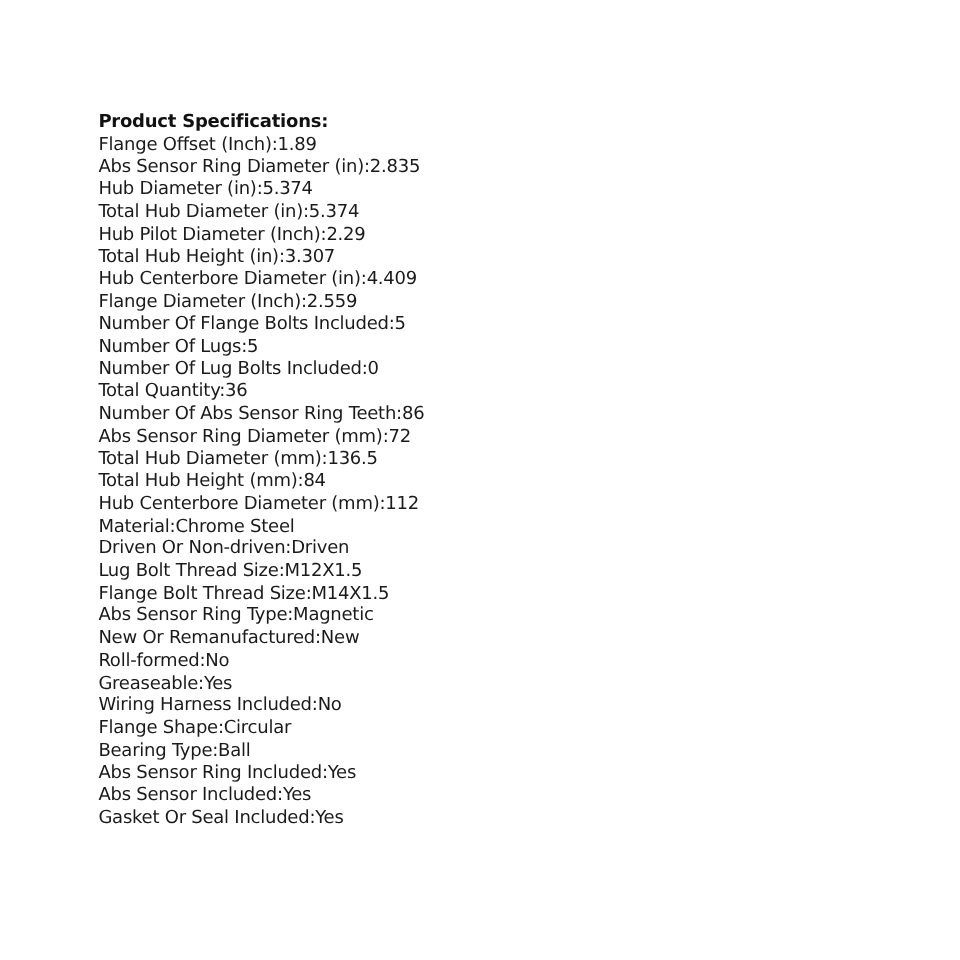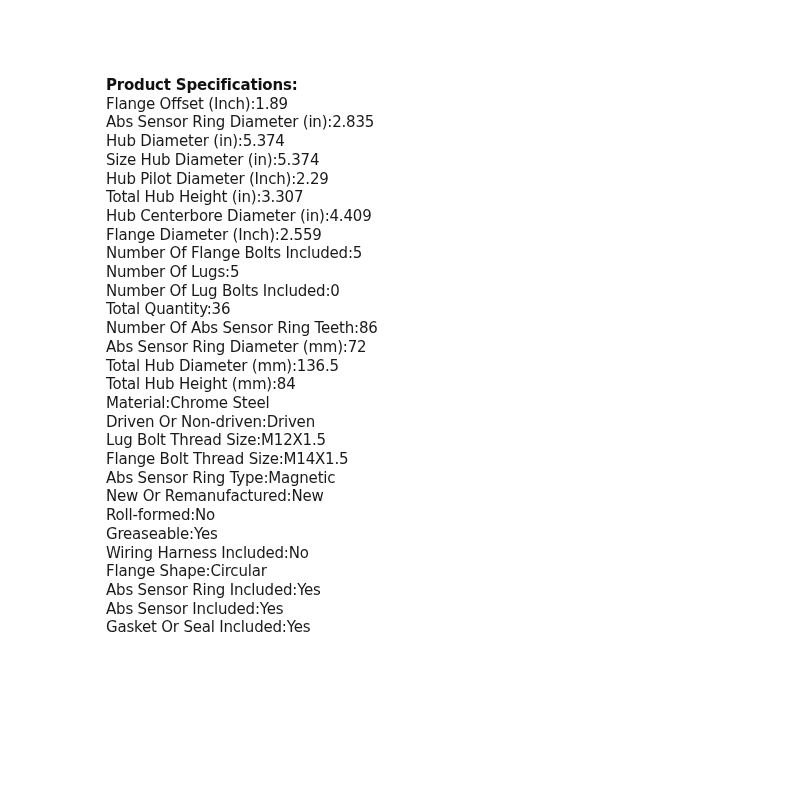--- a/index.html
+++ b/index.html
@@ -10,66 +10,67 @@
     width: 800px;
     height: 800px;
     background: #ffffff;
     position: relative;
     overflow: hidden;
     font-family: "DejaVu Sans", "Liberation Sans", sans-serif;
   }
   .spec-block {
     position: absolute;
     left: 82px;
-    top: 76px;
+    top: 92px;
     width: 640px;
     font-size: 15px;
     line-height: 18.7px;
     letter-spacing: -0.2px;
     color: #1a1a1a;
     white-space: nowrap;
-    margin-left: 24px;
   }
   .spec-heading {
     font-weight: bold;
     color: #111111;
   }
   .spec-row {
     display: block;
   }
 </style>
 </head>
 <body>
 
 <div class="spec-block">
   <div class="spec-heading">Product Specifications:</div>
   <div id="spec-list">
       <div class="spec-row"><span>Flange Offset (Inch)</span><span>:</span><span>1.89</span></div>
       <div class="spec-row"><span>Abs Sensor Ring Diameter (in)</span><span>:</span><span>2.835</span></div>
       <div class="spec-row"><span>Hub Diameter (in)</span><span>:</span><span>5.374</span></div>
-      <div class="spec-row"><span>Size Hub Diameter (in)</span><span>:</span><span>5.374</span></div>
+      <div class="spec-row"><span>Total Hub Diameter (in)</span><span>:</span><span>5.374</span></div>
       <div class="spec-row"><span>Hub Pilot Diameter (Inch)</span><span>:</span><span>2.29</span></div>
       <div class="spec-row"><span>Total Hub Height (in)</span><span>:</span><span>3.307</span></div>
       <div class="spec-row"><span>Hub Centerbore Diameter (in)</span><span>:</span><span>4.409</span></div>
       <div class="spec-row"><span>Flange Diameter (Inch)</span><span>:</span><span>2.559</span></div>
       <div class="spec-row"><span>Number Of Flange Bolts Included</span><span>:</span><span>5</span></div>
       <div class="spec-row"><span>Number Of Lugs</span><span>:</span><span>5</span></div>
       <div class="spec-row"><span>Number Of Lug Bolts Included</span><span>:</span><span>0</span></div>
       <div class="spec-row"><span>Total Quantity</span><span>:</span><span>36</span></div>
       <div class="spec-row"><span>Number Of Abs Sensor Ring Teeth</span><span>:</span><span>86</span></div>
       <div class="spec-row"><span>Abs Sensor Ring Diameter (mm)</span><span>:</span><span>72</span></div>
       <div class="spec-row"><span>Total Hub Diameter (mm)</span><span>:</span><span>136.5</span></div>
       <div class="spec-row"><span>Total Hub Height (mm)</span><span>:</span><span>84</span></div>
+      <div class="spec-row"><span>Hub Centerbore Diameter (mm)</span><span>:</span><span>112</span></div>
       <div class="spec-row"><span>Material</span><span>:</span><span>Chrome Steel</span></div>
       <div class="spec-row"><span>Driven Or Non-driven</span><span>:</span><span>Driven</span></div>
       <div class="spec-row"><span>Lug Bolt Thread Size</span><span>:</span><span>M12X1.5</span></div>
       <div class="spec-row"><span>Flange Bolt Thread Size</span><span>:</span><span>M14X1.5</span></div>
       <div class="spec-row"><span>Abs Sensor Ring Type</span><span>:</span><span>Magnetic</span></div>
       <div class="spec-row"><span>New Or Remanufactured</span><span>:</span><span>New</span></div>
       <div class="spec-row"><span>Roll-formed</span><span>:</span><span>No</span></div>
       <div class="spec-row"><span>Greaseable</span><span>:</span><span>Yes</span></div>
       <div class="spec-row"><span>Wiring Harness Included</span><span>:</span><span>No</span></div>
       <div class="spec-row"><span>Flange Shape</span><span>:</span><span>Circular</span></div>
+      <div class="spec-row"><span>Bearing Type</span><span>:</span><span>Ball</span></div>
       <div class="spec-row"><span>Abs Sensor Ring Included</span><span>:</span><span>Yes</span></div>
       <div class="spec-row"><span>Abs Sensor Included</span><span>:</span><span>Yes</span></div>
       <div class="spec-row"><span>Gasket Or Seal Included</span><span>:</span><span>Yes</span></div>
     </div>
 </div>
 
 </body></html>

